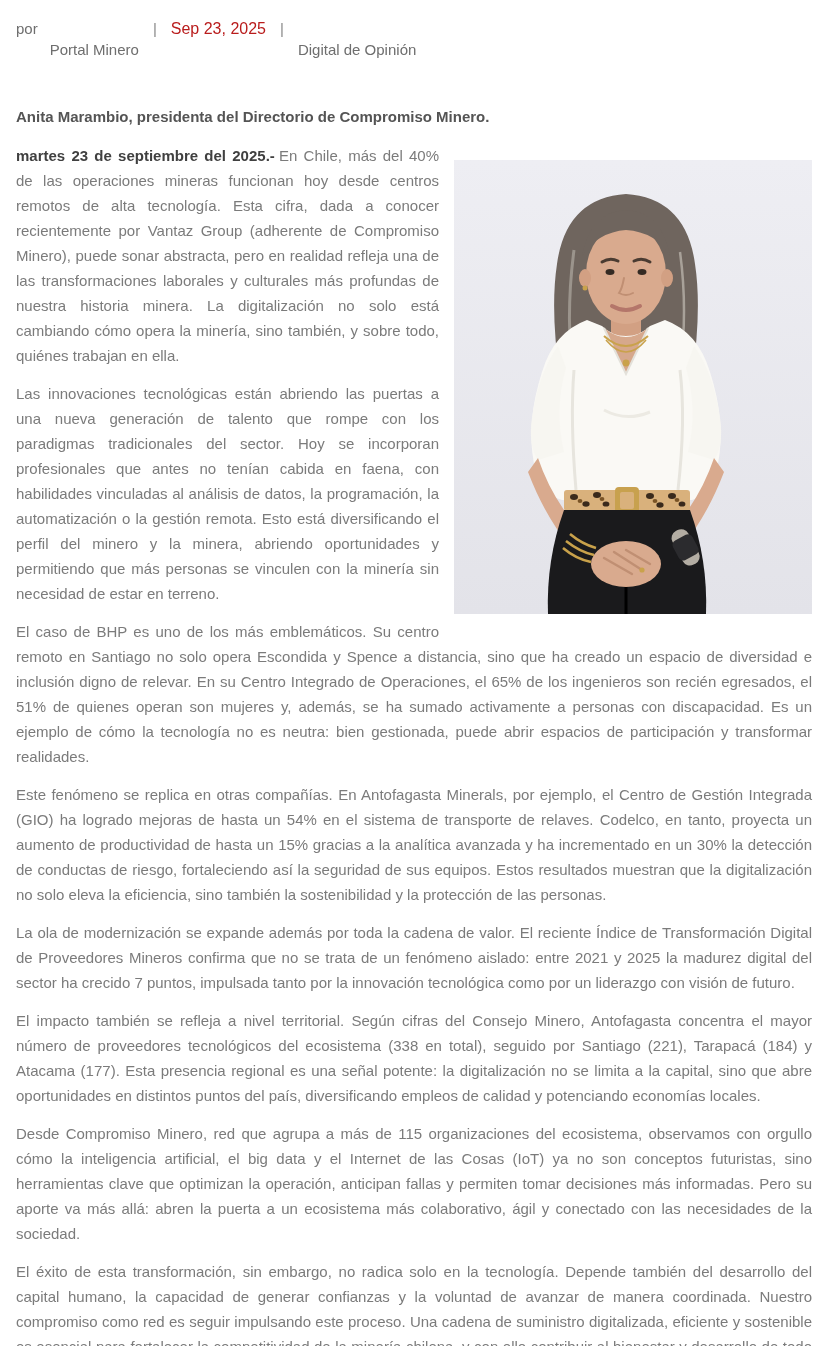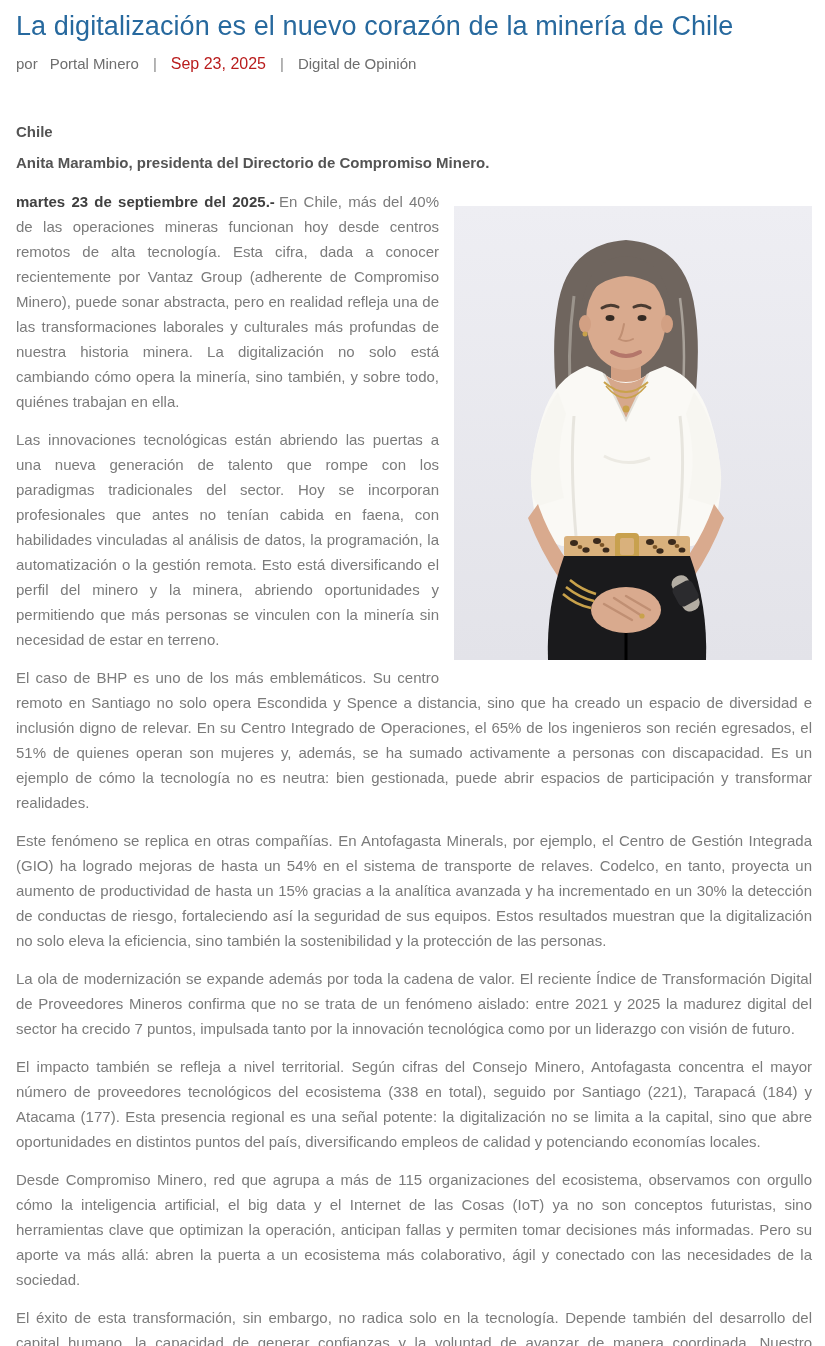--- a/index.html
+++ b/index.html
@@ -28,21 +28,21 @@
     display: flex;
     align-items: flex-start;
     gap: 12px;
     margin-top: 12px;
     margin-bottom: 49px;
     font-size: 15px;
     color: #6e6e6e;
   }
   .byline .sep { color: #8a8a8a; padding: 0 2px; }
   .byline .date { font-size: 16px; color: #b91c1c; }
-  .byline a { color: #6e6e6e; text-decoration: none; cursor: pointer; }
+  .byline a { color: #6e6e6e; text-decoration: none; cursor: pointer; margin-top: 21px; }
 
   .article-body { color: #7b7b7b; font-size: 15px; }
   .bold-line {
     font-weight: bold;
     color: #545454;
     font-size: 15px;
     line-height: 20px;
     margin: 0 0 11px 0;
   }
   .bold-line.credit { margin-bottom: 16px; }
@@ -62,34 +62,32 @@
     margin: 17px 0 20px 15px;
     overflow: hidden;
   }
   .photo-float svg { display: block; }
 </style>
 </head>
 <body>
 
 <div class="page">
 
-  <h1 class="article-title">La digitalización es el nuevo corazón de la minería de Chile</h1>
 
   <div class="byline">
     <span>por</span>
     <a>Portal Minero</a>
     <span class="sep">|</span>
     <span class="date">Sep 23, 2025</span>
     <span class="sep">|</span>
     <a>Digital de Opinión</a>
   </div>
 
   <div class="article-body">
 
-    <p class="bold-line">Chile</p>
     <p class="bold-line credit">Anita Marambio, presidenta del Directorio de Compromiso Minero.</p>
 
     <div class="photo-float">
       <svg viewBox="0 0 358 454" width="358" height="454" xmlns="http://www.w3.org/2000/svg">
         <defs>
           <linearGradient id="bgg" x1="0" y1="0" x2="0" y2="1">
             <stop offset="0" stop-color="#eeeef3"></stop>
             <stop offset="1" stop-color="#e3e3e9"></stop>
           </linearGradient>
         </defs>

